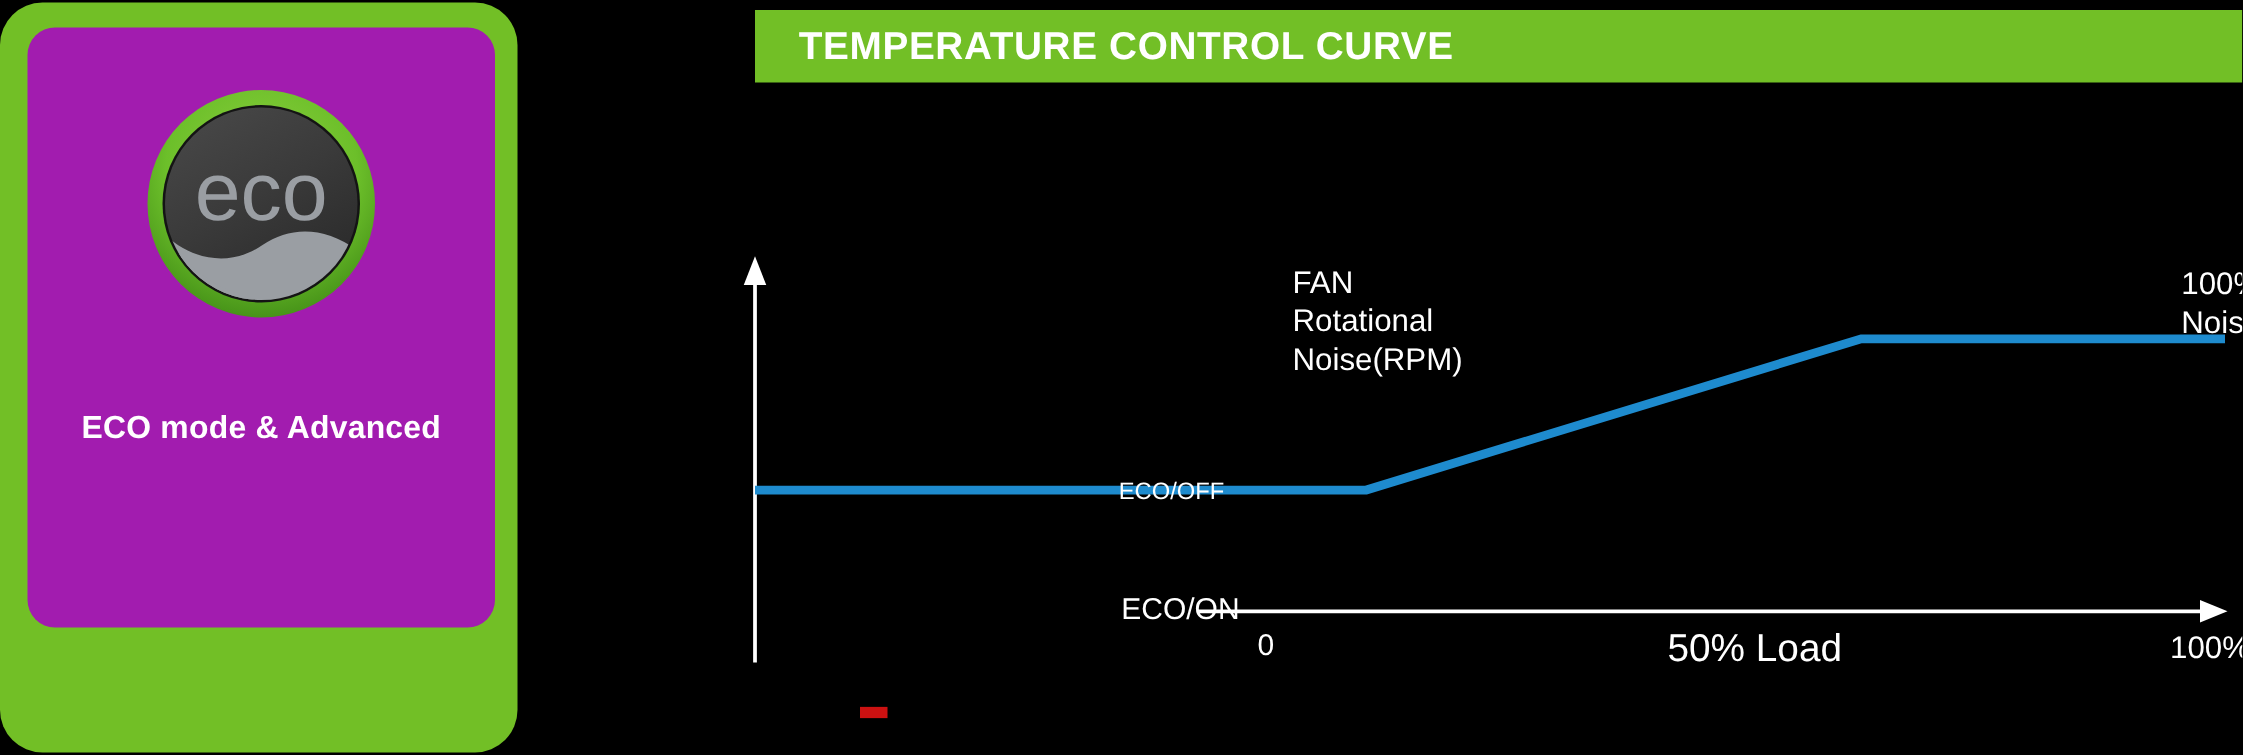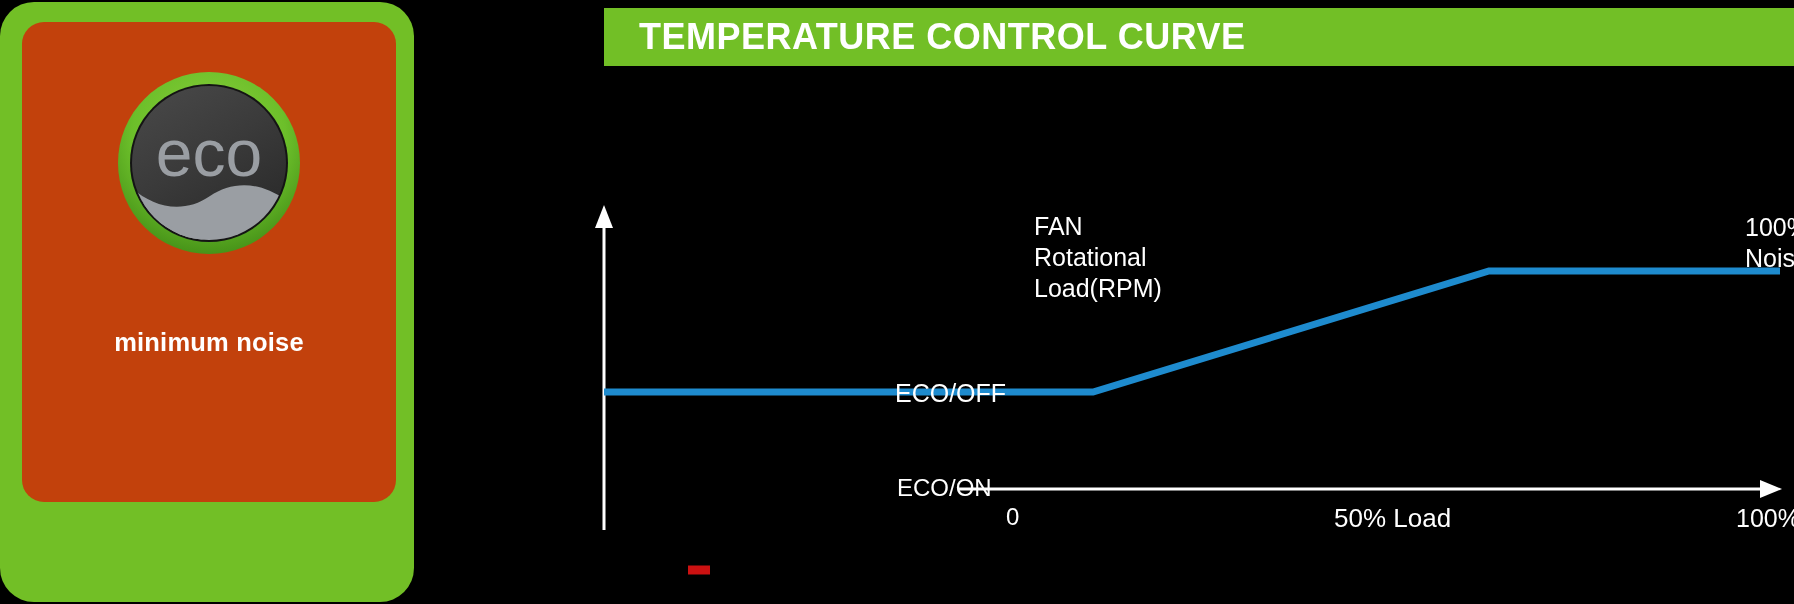--- a/index.html
+++ b/index.html
@@ -28,21 +28,21 @@
     background: #72bf26;
     border-radius: 34px;
     box-sizing: border-box;
   }
   #eco-panel-inner {
     position: absolute;
     left: 22px;
     top: 20px;
     width: 374px;
     height: 480px;
-    background: #c2410c;
+    background: #a21caf;
     border-radius: 22px;
     box-sizing: border-box;
     overflow: hidden;
   }
 
   
   #eco-logo {
     position: absolute;
     left: 92px;
     top: 46px;
@@ -74,21 +74,21 @@
     right: 0px;
     height: 58px;
     background: #72bf26;
   }
   #title-text {
     position: absolute;
     left: 35px;
     top: 50%;
     transform: translateY(-50%);
     color: #ffffff;
-    font-size: 36px;
+    font-size: 31px;
     font-weight: bold;
     letter-spacing: 0.5px;
     white-space: nowrap;
   }
 
   
   #chart {
     position: absolute;
     left: 414px;
     top: 12px;
@@ -98,26 +98,26 @@
   #chart svg { display: block; }
 
   .chart-label {
     position: absolute;
     color: #ffffff;
     font-size: 25px;
     line-height: 31px;
     white-space: pre;
   }
   #lbl-yaxis   { left: 620px; top: 199px; }
-  #lbl-ecooff  { left: 481px; top: 366px; font-size: 25px; }
+  #lbl-ecooff  { left: 481px; top: 366px; font-size: 19px; }
   #lbl-ecoon   { left: 483px; top: 460px; font-size: 24px; }
   #lbl-zero    { left: 592px; top: 489px; font-size: 24px; }
   #lbl-50speed { left: 700px; top: 396px; }
   #lbl-100speed{ left: 1331px; top: 200px; }
-  #lbl-50load  { left: 920px; top: 491px; font-size: 26px; }
+  #lbl-50load  { left: 920px; top: 491px; font-size: 31px; }
   #lbl-100load { left: 1322px; top: 491px; font-size: 25px; }
 </style>
 </head>
 <body>
 
 <div id="root">
 
   <div id="eco-panel">
     <div id="eco-panel-inner">
 
@@ -143,21 +143,21 @@
           <circle cx="95" cy="95" r="77" fill="url(#discGrad)"></circle>
           <g clip-path="url(#discClip)">
             <path d="M18 120 C 35 185, 150 200, 182 140 C 150 112, 120 112, 96 128 C 70 146, 40 140, 18 120 Z" fill="#9a9ea3"></path>
             <path d="M16 112 C 22 150, 60 178, 108 176 C 62 168, 30 146, 16 112 Z" fill="#9a9ea3" opacity="0.95"></path>
           </g>
           <text x="95" y="108" text-anchor="middle" font-family="Liberation Sans, sans-serif" font-size="66" fill="#9a9ea3">eco</text>
         </svg>
       </div>
 
       <div id="eco-caption">
-        <span class="line">minimum noise</span>
+        <span class="line">ECO mode &amp; Advanced</span>
       </div>
 
     </div>
   </div>
 
   <div id="title-bar">
     <div id="title-text">TEMPERATURE CONTROL CURVE</div>
   </div>
 
   <div id="chart">
@@ -171,21 +171,21 @@
       <g>
         <line x1="545" y1="477" x2="1356" y2="477" stroke="#ffffff" stroke-width="3"></line>
         <polygon points="1368,477 1346,468 1346,486" fill="#ffffff"></polygon>
       </g>
 
       <polyline points="190,380 679,380 1075,259 1366,259" fill="none" stroke="#1e8bce" stroke-width="7" stroke-linejoin="miter" stroke-linecap="butt"></polyline>
 
       <line x1="274" y1="558" x2="296" y2="558" stroke="#cc1111" stroke-width="9"></line>
     </svg>
 
-    <div class="chart-label" id="lbl-yaxis"><span>FAN</span><br><span>Rotational</span><br><span>Load(RPM)</span></div>
+    <div class="chart-label" id="lbl-yaxis"><span>FAN</span><br><span>Rotational</span><br><span>Noise(RPM)</span></div>
 
     <div class="chart-label" id="lbl-ecooff">ECO/OFF</div>
     <div class="chart-label" id="lbl-ecoon">ECO/ON</div>
     <div class="chart-label" id="lbl-zero">0</div>
 
 
     <div class="chart-label" id="lbl-100speed"><span>100% Speed</span><br><span>Noise&lt;28dBA</span></div>
 
     <div class="chart-label" id="lbl-50load">50% Load</div>
     <div class="chart-label" id="lbl-100load">100% Load</div>

